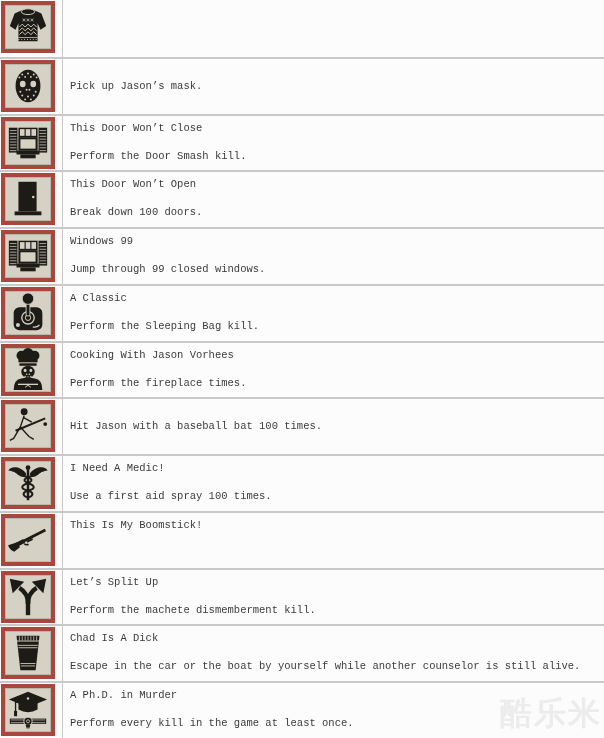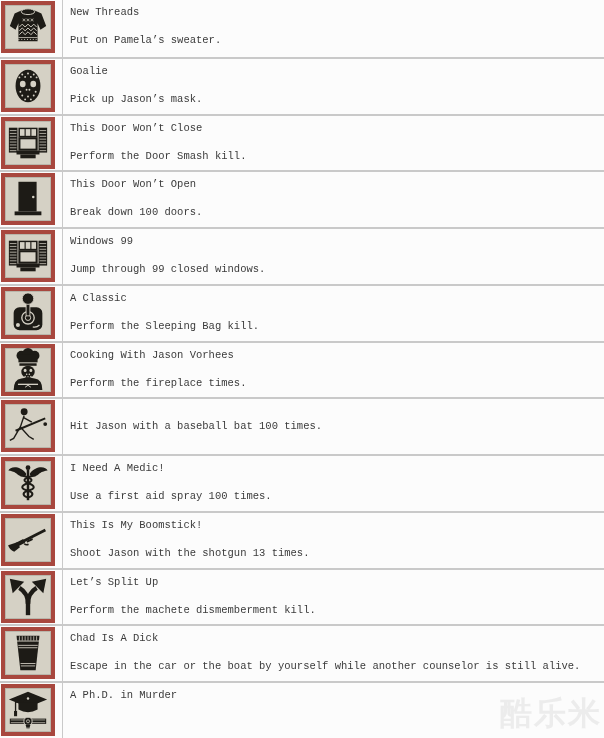--- a/index.html
+++ b/index.html
@@ -55,24 +55,20 @@
   <path d="M13 7 Q23 2 33 7 L37 9 42 22 36 26 33 19 33 38 13 38 13 19 10 26 4 22 9 9 Z" fill="#1d1b16"></path>
   <ellipse cx="23" cy="7" rx="7" ry="3" fill="#1d1b16" stroke="#d5d1c5" stroke-width="1"></ellipse>
   <text x="23" y="18" font-size="7" fill="#d5d1c5" text-anchor="middle" font-family="monospace">×××</text>
   <polyline points="14,23 17,20 20,23 23,20 26,23 29,20 32,23" stroke="#d5d1c5" stroke-width="1" fill="none"></polyline>
   <polyline points="14,27 17,24 20,27 23,24 26,27 29,24 32,27" stroke="#d5d1c5" stroke-width="1" fill="none"></polyline>
   <polyline points="14,31 17,28 20,31 23,28 26,31 29,28 32,31" stroke="#d5d1c5" stroke-width="1" fill="none"></polyline>
   <line x1="13" y1="34" x2="33" y2="34" stroke="#d5d1c5" stroke-width="0.8"></line>
   <line x1="13" y1="36" x2="33" y2="36" stroke="#d5d1c5" stroke-width="1" stroke-dasharray="1 2"></line>
 </svg>
         </div>
-    </div>
-    <div class="text-cell">
-      <div class="title">New Threads</div>
-      <div class="desc">Put on Pamela’s sweater.</div>
     </div>
   </div>
 
   <div class="row">
     <div class="icon-cell">
       <div class="icon-frame">
           <svg viewBox="0 0 46 46">
   <ellipse cx="23" cy="23" rx="13" ry="17" fill="#1d1b16"></ellipse>
   <ellipse cx="17.5" cy="21" rx="3" ry="3.4" fill="#d5d1c5"></ellipse>
   <ellipse cx="28.5" cy="21" rx="3" ry="3.4" fill="#d5d1c5"></ellipse>
@@ -91,21 +87,20 @@
     <circle cx="17" cy="33" r="1"></circle>
               <circle cx="23" cy="34" r="1"></circle>
               <circle cx="29" cy="33" r="1"></circle>
     <circle cx="20" cy="37" r="1"></circle>
               <circle cx="26" cy="37" r="1"></circle>
   </g>
 </svg>
         </div>
     </div>
     <div class="text-cell">
-      <div class="title">Goalie</div>
       <div class="desc">Pick up Jason’s mask.</div>
     </div>
   </div>
 
   <div class="row">
     <div class="icon-cell">
       <div class="icon-frame">
           <svg viewBox="0 0 46 46">
   <rect x="3" y="7" width="9" height="26" fill="#1d1b16"></rect>
   <rect x="34" y="7" width="9" height="26" fill="#1d1b16"></rect>
@@ -265,21 +260,20 @@
     <rect x="10" y="19.8" width="9" height="4.4"></rect>
     <path d="M2 18.5 L12 20 L12 26 L4.5 27.5 Q1 23 2 18.5 Z"></path>
     <path d="M17 24.5 q1 3.5 4.5 3.5 l0 -1.6 q-2.3 0 -3 -2"></path>
     <rect x="21" y="23.2" width="7" height="2" rx="1"></rect>
   </g>
 </svg>
         </div>
     </div>
     <div class="text-cell">
       <div class="title">This Is My Boomstick!</div>
-      <div class="desc">Shoot Jason with the shotgun 13 times.</div>
     </div>
   </div>
 
   <div class="row">
     <div class="icon-cell">
       <div class="icon-frame">
           <svg viewBox="0 0 46 46">
   <path d="M23 42 L23 27" stroke="#1d1b16" stroke-width="4.6"></path>
   <path d="M23 30 Q23 19 14 13.5" stroke="#1d1b16" stroke-width="4.6" fill="none"></path>
   <path d="M23 30 Q23 19 32 13.5" stroke="#1d1b16" stroke-width="4.6" fill="none"></path>
@@ -327,16 +321,17 @@
   <line x1="5" y1="33.4" x2="41" y2="33.4" stroke="#d5d1c5" stroke-width="0.7"></line>
   <line x1="5" y1="36.2" x2="41" y2="36.2" stroke="#d5d1c5" stroke-width="0.7"></line>
   <circle cx="23" cy="34.8" r="4.3" fill="#1d1b16" stroke="#d5d1c5" stroke-width="1"></circle>
   <circle cx="23" cy="34.8" r="1.6" fill="none" stroke="#d5d1c5" stroke-width="0.8"></circle>
   <polygon points="20.5,38.6 22,43 23,40.5 24,43 25.5,38.6" fill="#1d1b16"></polygon>
 </svg>
         </div>
     </div>
     <div class="text-cell">
       <div class="title">A Ph.D. in Murder</div>
+      <div class="desc">Perform every kill in the game at least once.</div>
     </div>
   </div>
 </div>
 <div class="watermark">酷乐米</div>
 
 </body></html>

